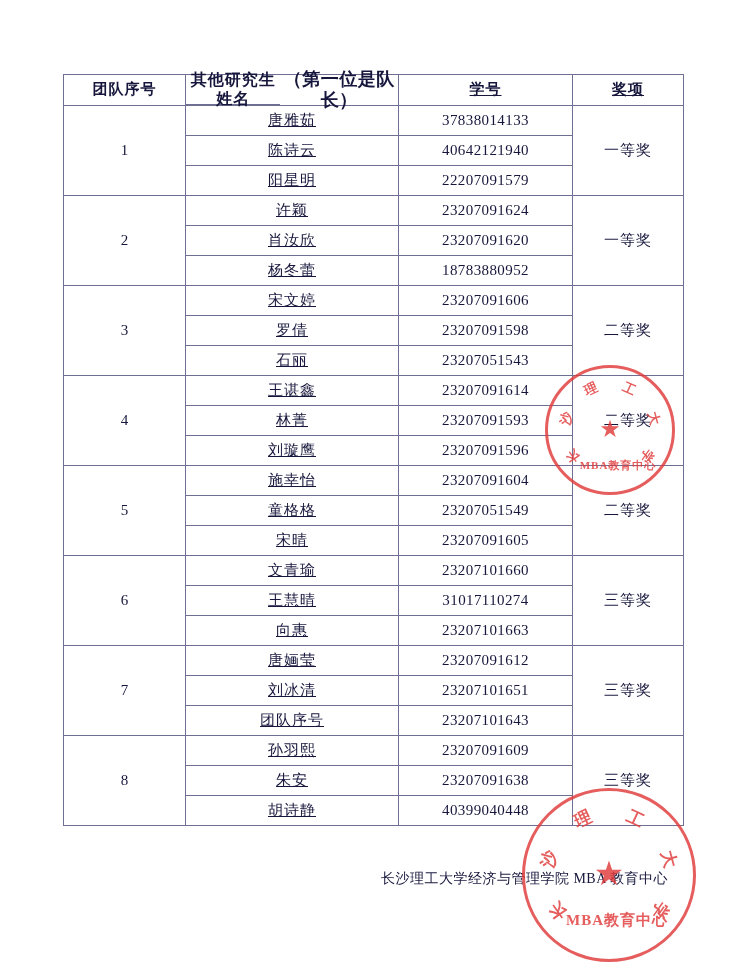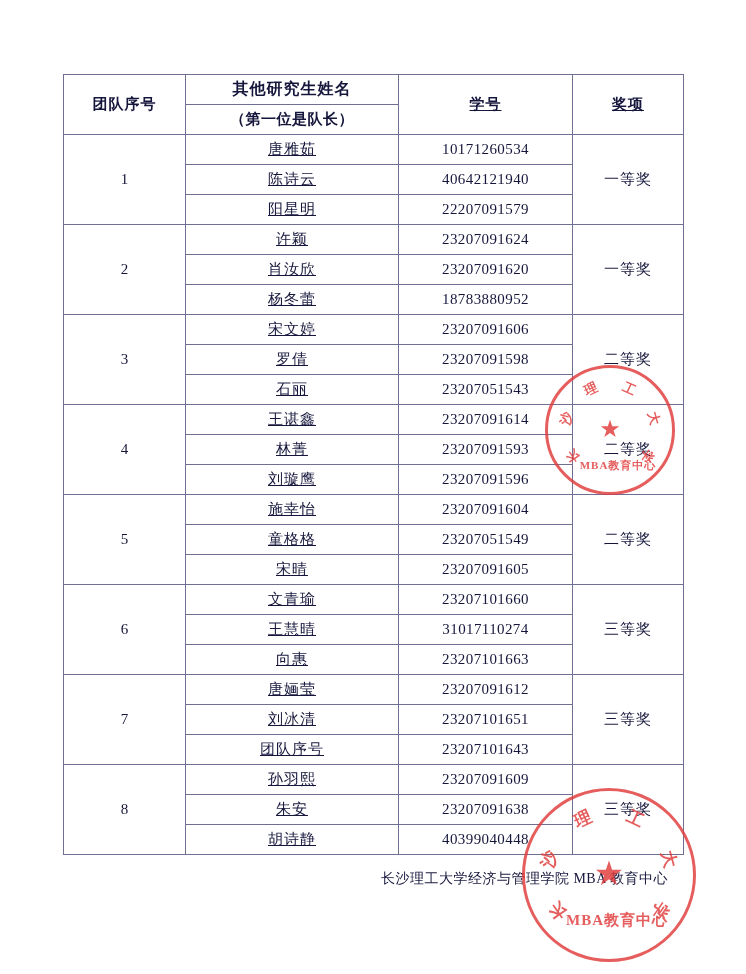--- a/index.html
+++ b/index.html
@@ -54,30 +54,30 @@
     font-size: 16px;
     font-weight: bold;
     letter-spacing: 1px;
   }
   .hdr-name-main {
     font-size: 16px;
     letter-spacing: 1px;
     display: block;
   }
   .hdr-name-sub {
-    font-size: 15px;
+    font-size: 18px;
     display: block;
     letter-spacing: 0.5px;
   }
   .hdr-name-cell {
     padding: 0;
   }
   .hdr-name-inner {
     display: flex;
-    flex-direction: column;
+    flex-direction: row;
     height: 100%;
   }
   .hdr-name-inner > div {
     height: 29px;
     display: flex;
     align-items: center;
     justify-content: center;
   }
   .hdr-name-inner > div:first-child {
     border-bottom: 1px solid #6f6f94;
@@ -209,21 +209,21 @@
           </th>
           <th class="hdr-id" rowspan="2">学号</th>
           <th class="hdr-award" rowspan="2">奖项</th>
         </tr>
         <tr></tr>
       </thead>
       <tbody id="table-body">
           <tr>
             <td class="cell-team" rowspan="3">1</td>
             <td class="cell-name">唐雅茹</td>
-            <td class="cell-id">10171260534</td>
+            <td class="cell-id">37838014133</td>
             <td class="cell-award" rowspan="3">一等奖</td>
           </tr>
           <tr>
             <td class="cell-name">陈诗云</td>
             <td class="cell-id">40642121940</td>
           </tr>
           <tr>
             <td class="cell-name">阳星明</td>
             <td class="cell-id">22207091579</td>
           </tr>

